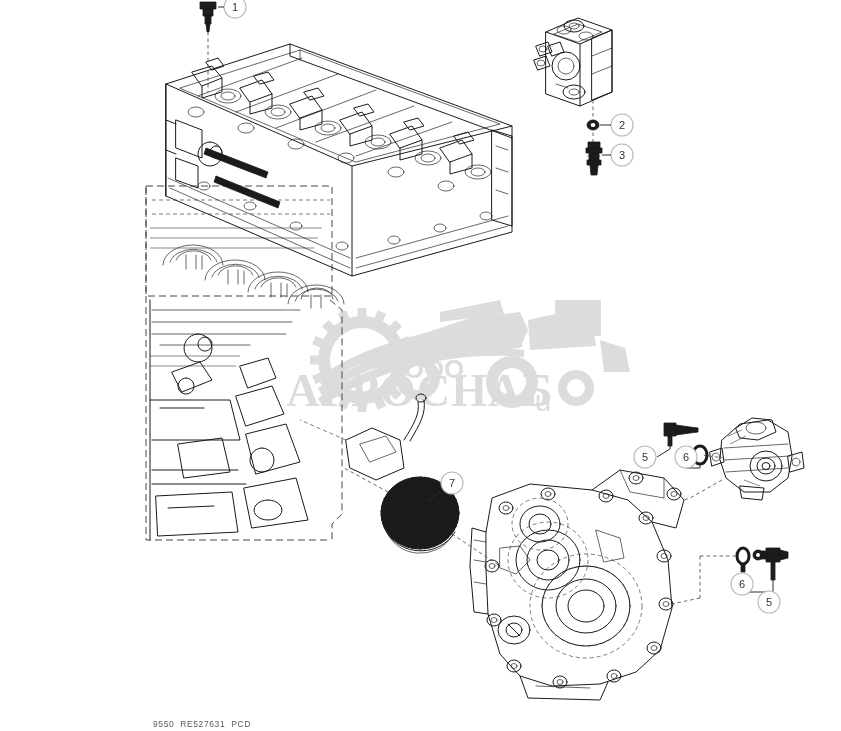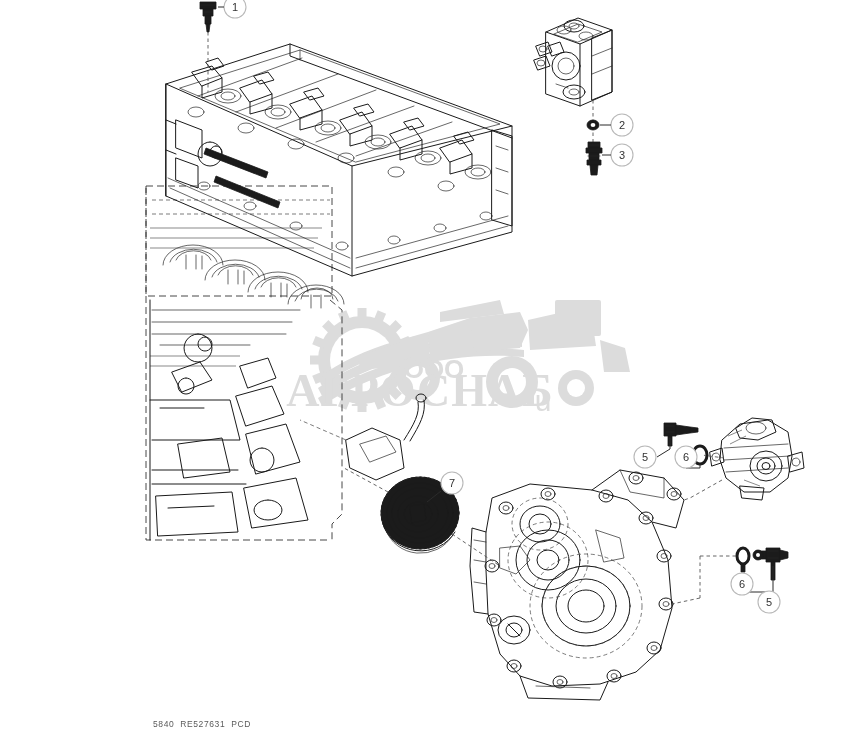--- a/index.html
+++ b/index.html
@@ -562,15 +562,15 @@
       </g>
 
       <g>
         <circle class="cal-c" cx="769" cy="602" r="11"></circle>
         <text class="cal-t" x="769" y="602">5</text>
       </g>
 
     </g>
   </svg>
 
-  <div class="footer-code">5840  RE527631  PCD</div>
+  <div class="footer-code">9550  RE527631  PCD</div>
 
 </div>
 
 </body></html>

